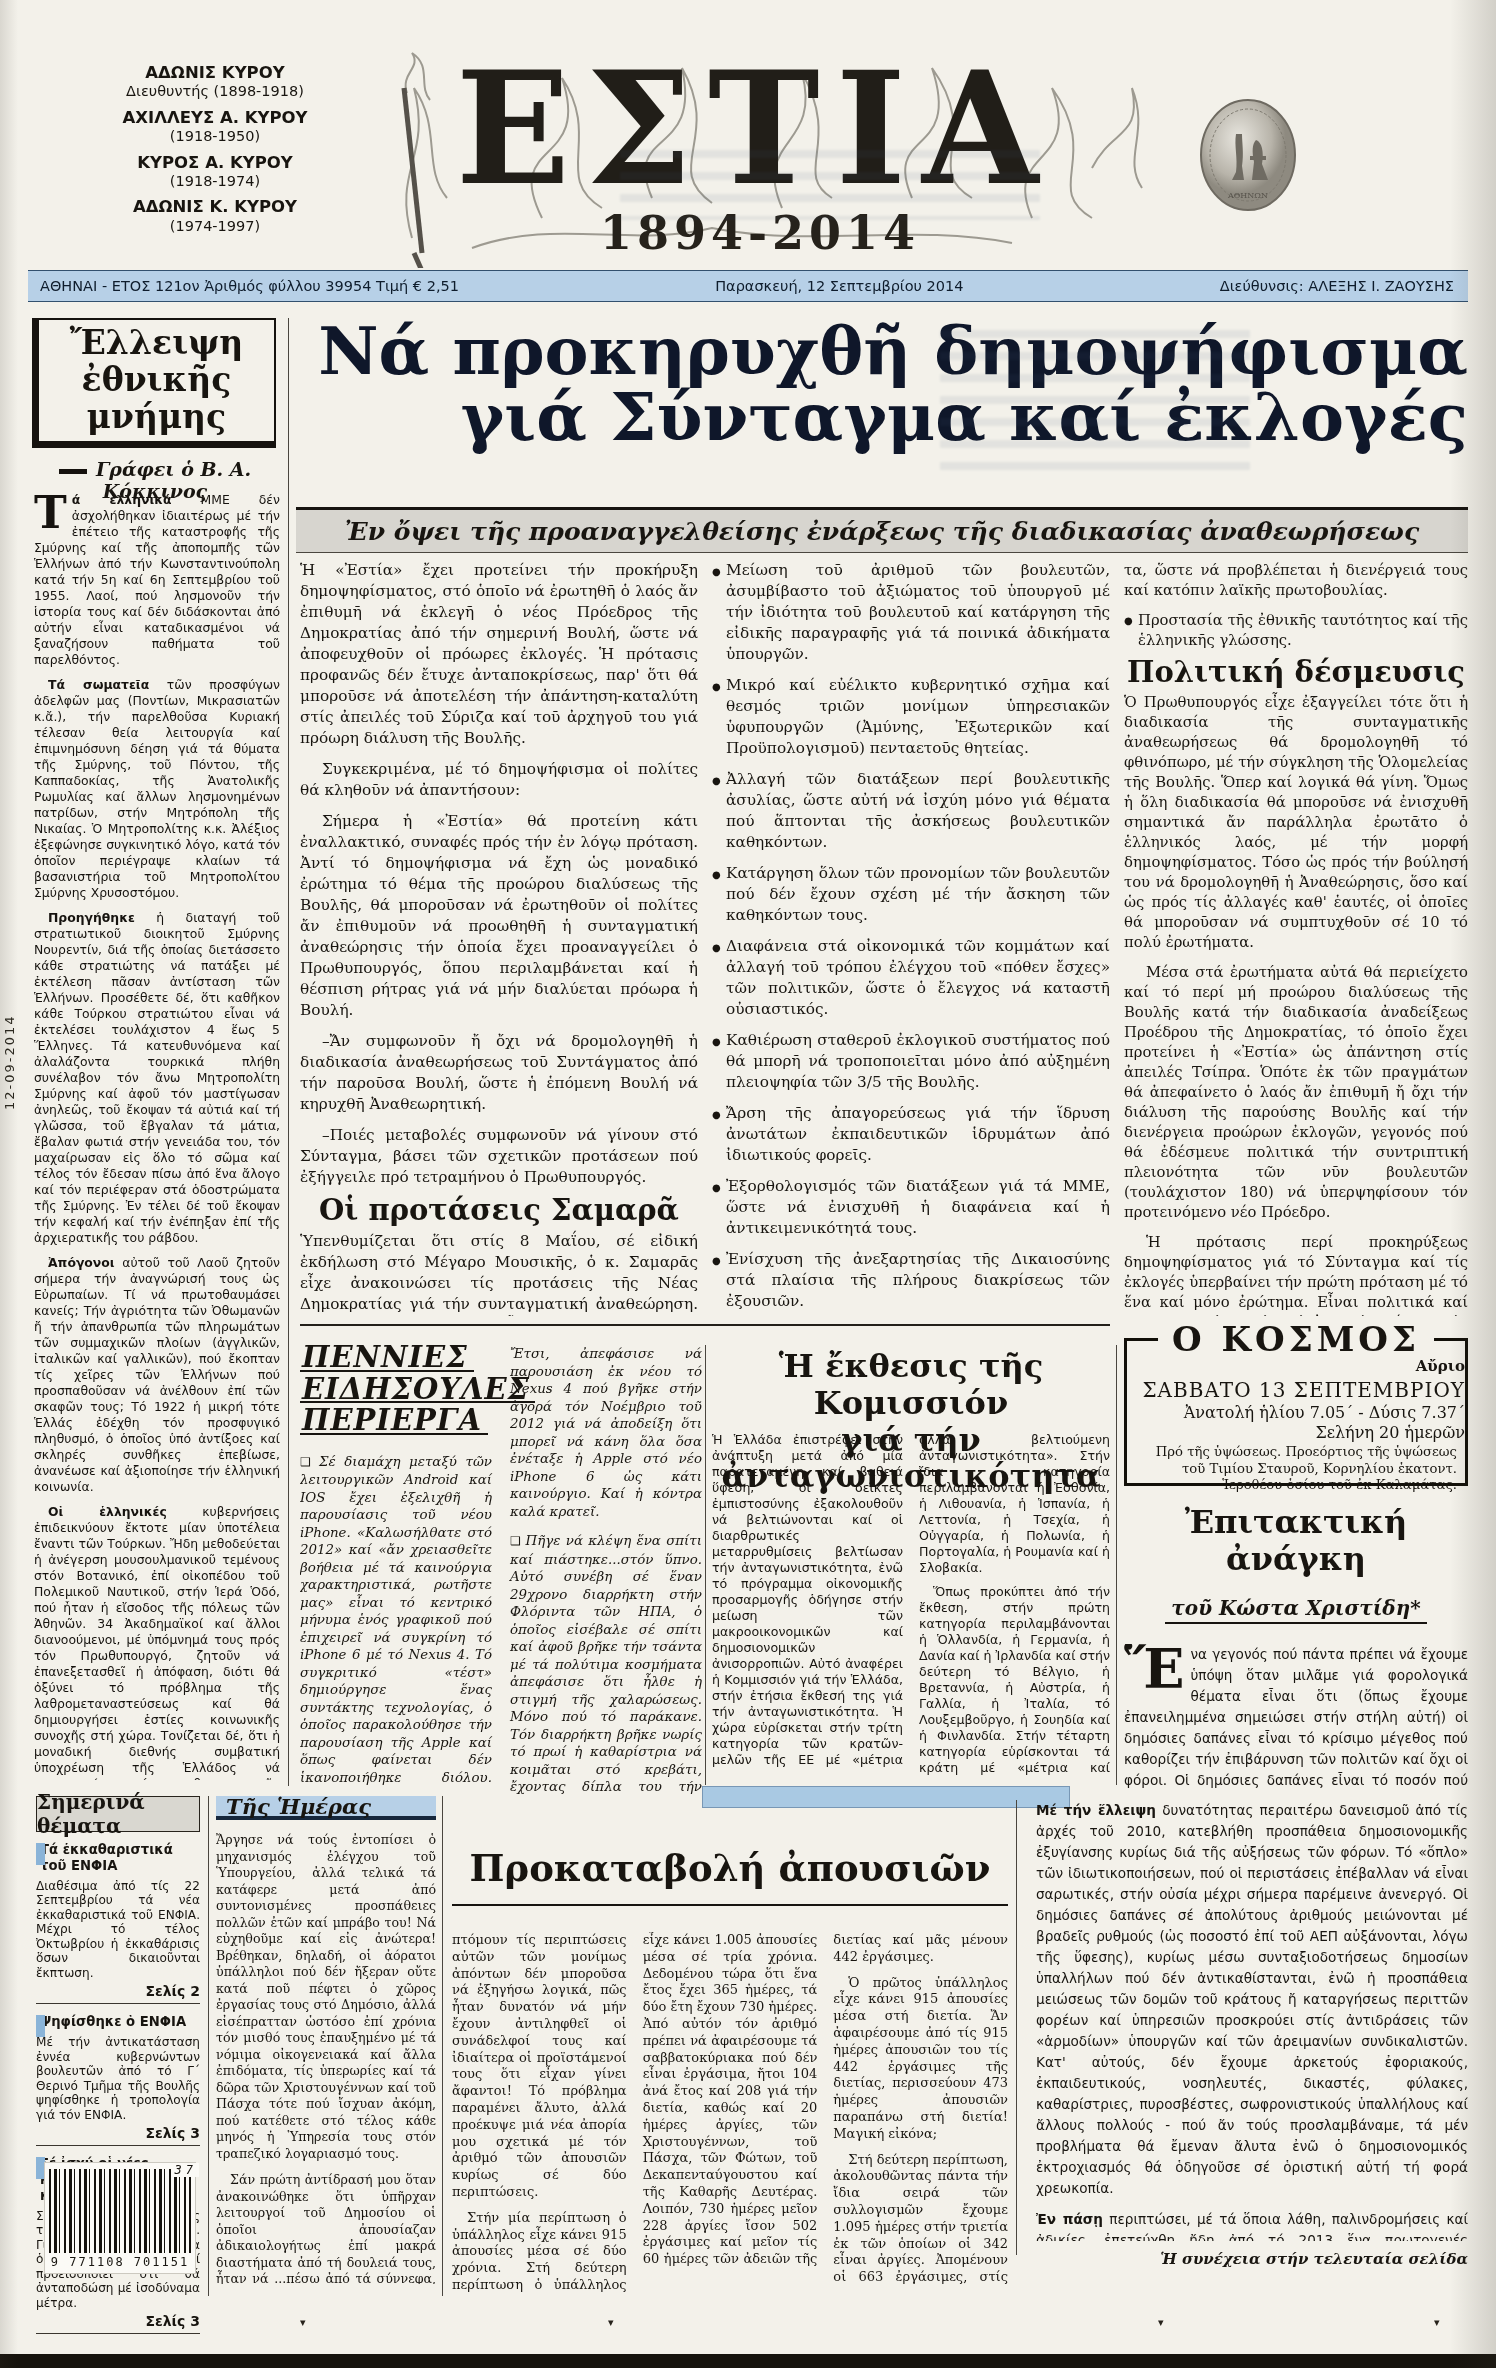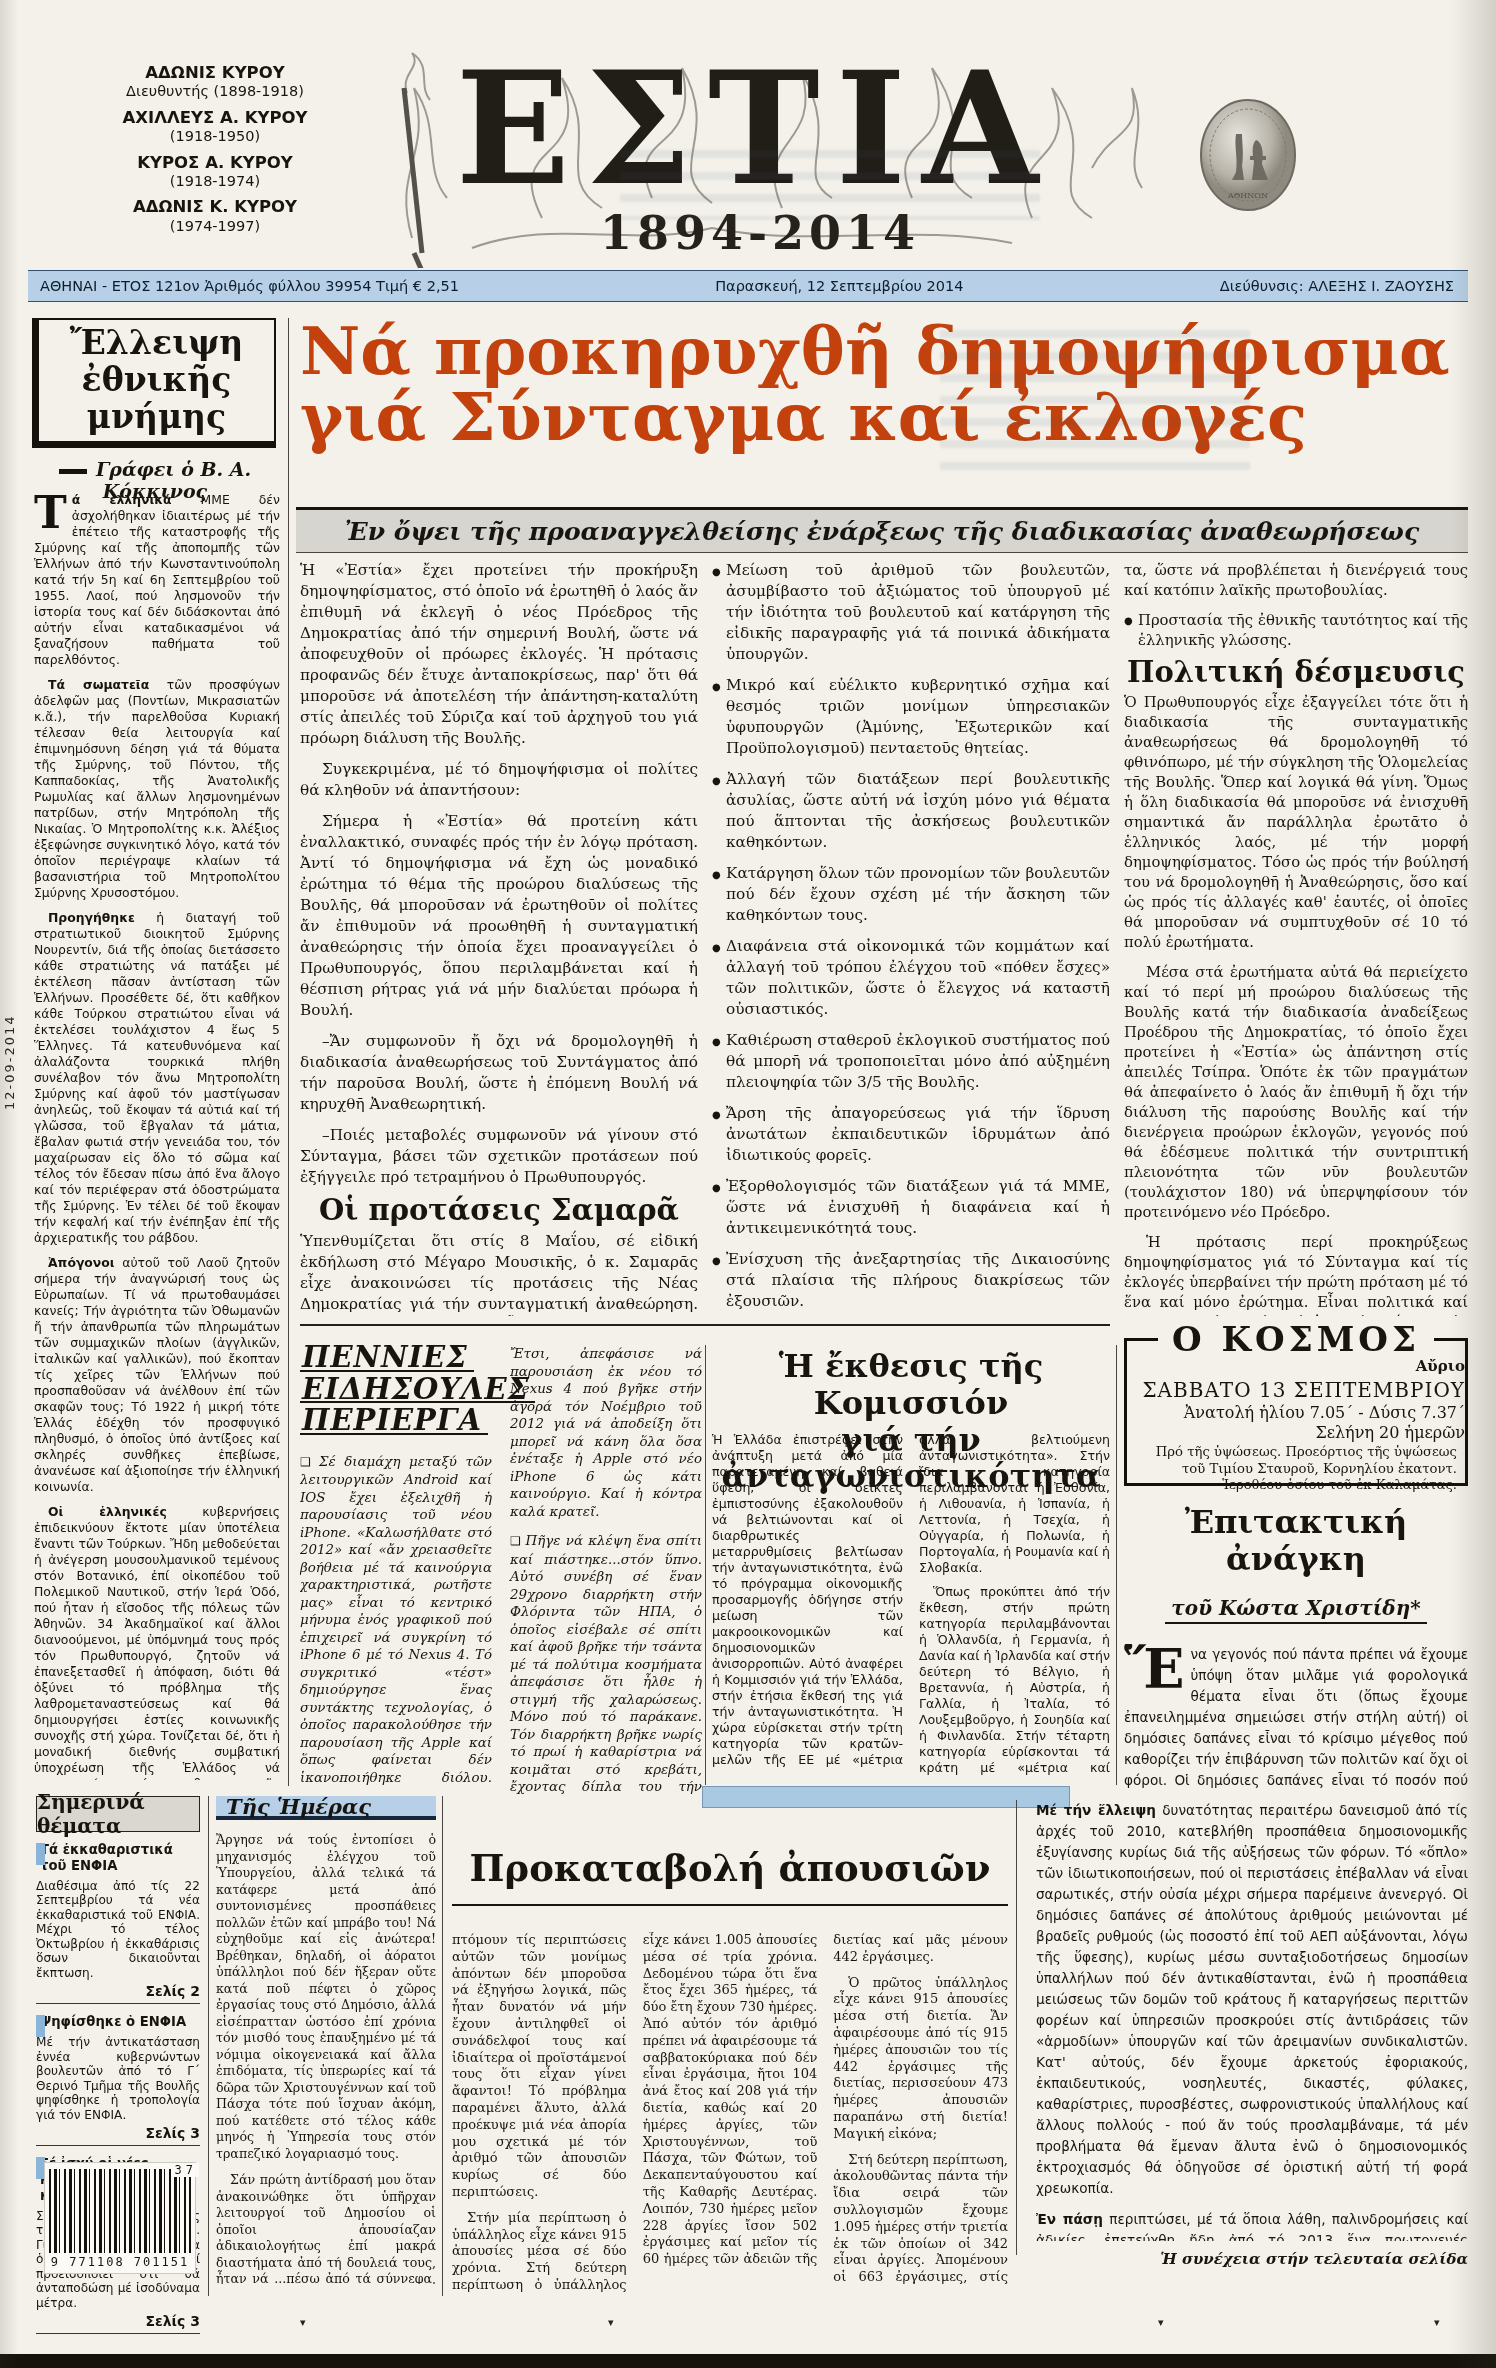--- a/index.html
+++ b/index.html
@@ -39,21 +39,21 @@
   .byline::before{content:"";display:inline-block;width:28px;height:5px;background:#15120e;margin-right:9px;vertical-align:middle;}
   .railbody{left:34px;top:492px;width:246px;height:1288px;font-family:"DejaVu Sans",sans-serif;
         font-size:12.4px;line-height:16px;color:#16130f;}
   .railbody p{margin:0 0 9px;text-indent:14px;}
   .railbody p.first{text-indent:0;}
   .lead{font-weight:bold;}
   .dropcap{float:left;font-family:"DejaVu Serif",serif;font-weight:bold;font-size:44px;line-height:.85;
         padding:2px 5px 0 0;}
 
   
-  .hl{left:300px;top:318px;width:1168px;text-align:left;font-weight:bold;font-size:66px;line-height:1.0;color:#c2410c;}
+  .hl{left:300px;top:318px;width:1168px;text-align:right;font-weight:bold;font-size:66px;line-height:1.0;color:#0f172a;}
   .subbar{left:296px;top:507px;width:1172px;height:42px;background:#d7d5cf;border-top:3px solid #171410;
         border-bottom:1px solid #4a463f;display:flex;align-items:center;justify-content:center;
         font-weight:bold;font-style:italic;font-size:25px;}
   .col{font-size:15.3px;line-height:21px;}
   .col p{margin:0 0 10px;text-indent:22px;}
   .col p.nind{text-indent:0;}
   .col h3{text-align:center;font-size:29px;margin:12px 0 10px;font-weight:bold;}
   .bullet{text-indent:0 !important;padding-left:14px;position:relative;}
   .bullet::before{content:"●";position:absolute;left:0;top:1px;font-size:10px;}
 
@@ -100,21 +100,21 @@
   .sitem{margin-top:10px;border-bottom:1px solid #3a362f;padding-bottom:4px;}
   .sititle{font-family:"DejaVu Sans",sans-serif;font-weight:bold;font-size:13.2px;line-height:1.2;
         padding-left:4px;position:relative;margin-bottom:5px;}
   .sititle::before{content:"";position:absolute;left:0;top:1px;width:9px;height:22px;background:#8ab4d8;}
   .sibody{font-family:"DejaVu Sans",sans-serif;font-size:12.1px;line-height:14.5px;text-align:justify;}
   .sipage{font-family:"DejaVu Sans",sans-serif;font-weight:bold;font-size:14px;text-align:right;margin-top:3px;}
   .barcode{left:44px;top:2162px;width:142px;background:#fbfaf6;border:1px solid #ccc9c0;padding:6px 4px 4px;}
   .bars{height:84px;background:repeating-linear-gradient(90deg,#14110c 0,#14110c 2px,#fbfaf6 2px,#fbfaf6 5px,
         #14110c 5px,#14110c 8px,#fbfaf6 8px,#fbfaf6 10px,#14110c 10px,#14110c 11px,#fbfaf6 11px,#fbfaf6 15px);}
   .bdigits{font-family:"DejaVu Sans Mono","Liberation Mono",monospace;font-size:12px;letter-spacing:2px;text-align:center;margin-top:2px;}
-  .bissue{position:absolute;top:0px;right:-4px;font-family:"DejaVu Sans Mono",monospace;font-size:12px;letter-spacing:4px;background:#fbfaf6;padding:0 2px;}
+  .bissue{position:absolute;top:0px;right:-4px;font-family:"DejaVu Sans Mono",monospace;font-size:12px;letter-spacing:4px;background:#fbfaf6;padding:0 2px;font-style:italic;}
 
   .imera{left:216px;top:1796px;width:220px;}
   .imhead{height:24px;background:#b7d0e7;border-bottom:4px solid #16273c;display:flex;align-items:center;
         font-style:italic;font-weight:bold;font-size:21px;padding-left:10px;box-sizing:border-box;}
   .imbody{margin-top:12px;height:452px;overflow:hidden;font-size:12.6px;line-height:16.5px;text-align:justify;}
   .imbody p{margin:0 0 10px;text-indent:14px;}
   .imbody p.first{text-indent:0;}
 
   .prokat-h{left:452px;top:1846px;width:556px;text-align:center;font-weight:bold;font-size:37px;
         border-bottom:2px solid #171410;padding-bottom:14px;}

